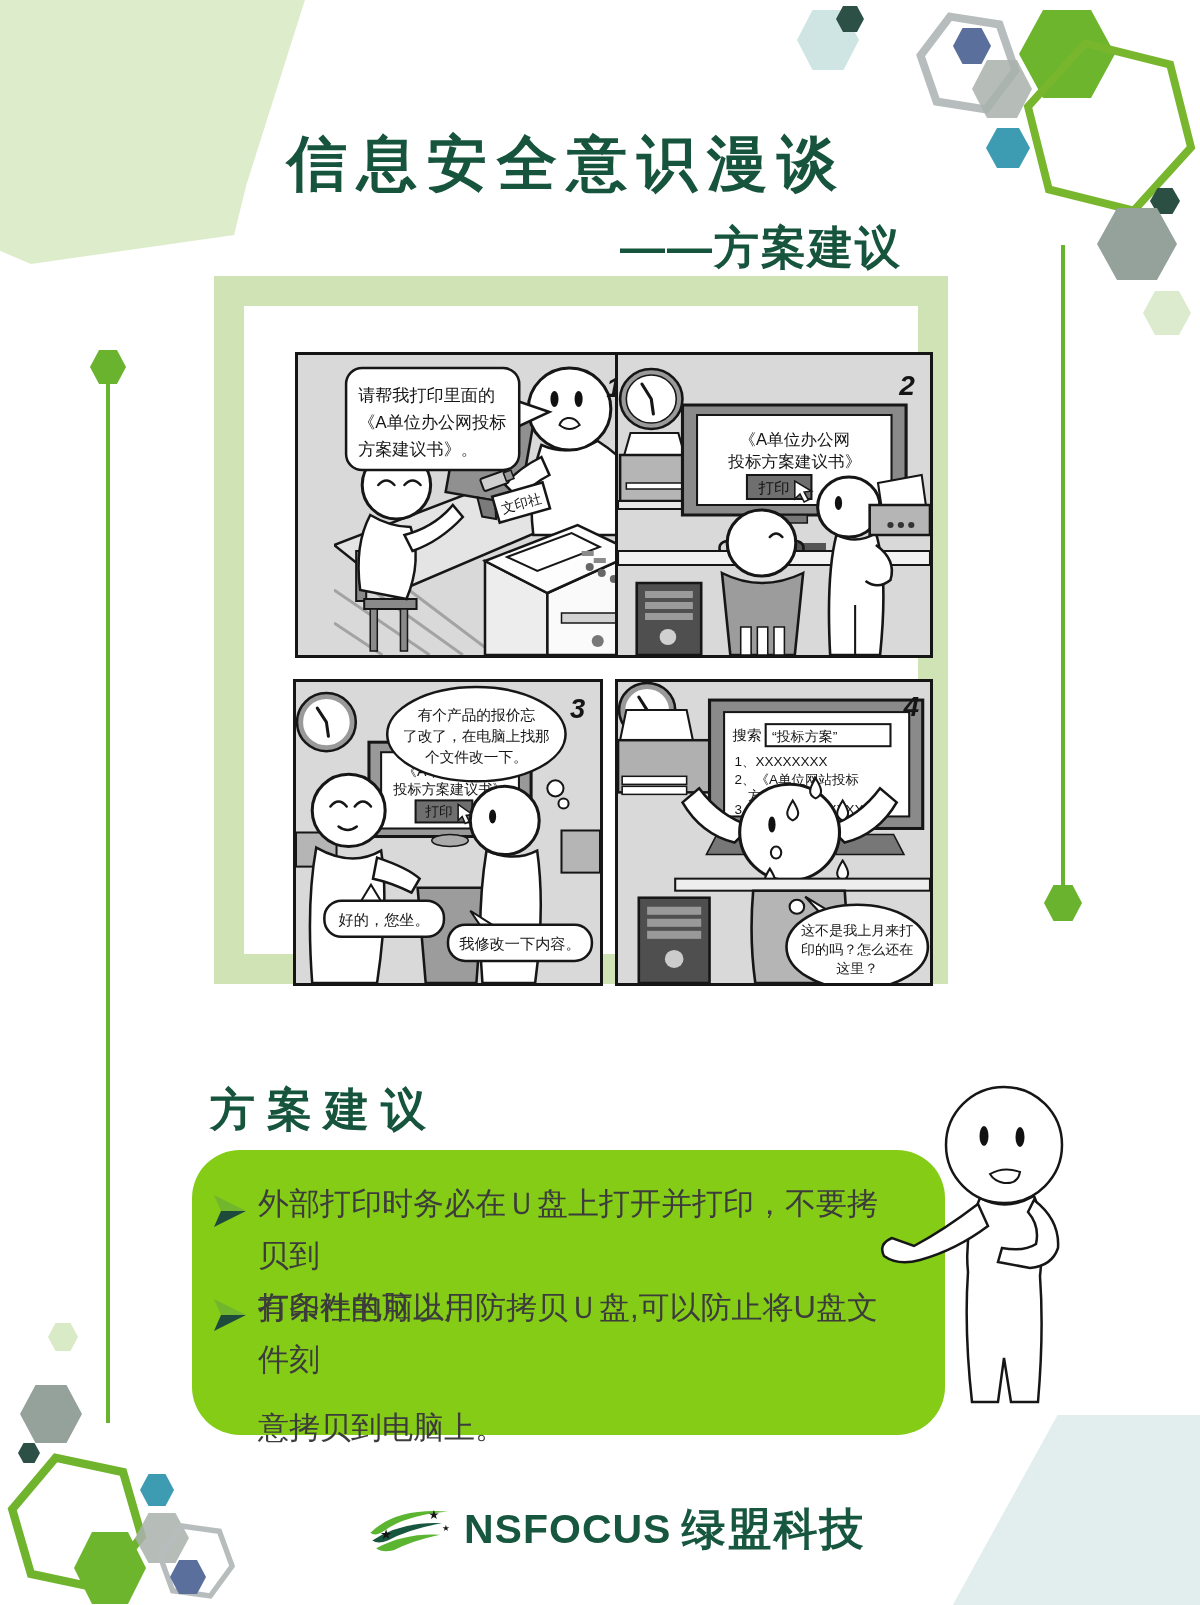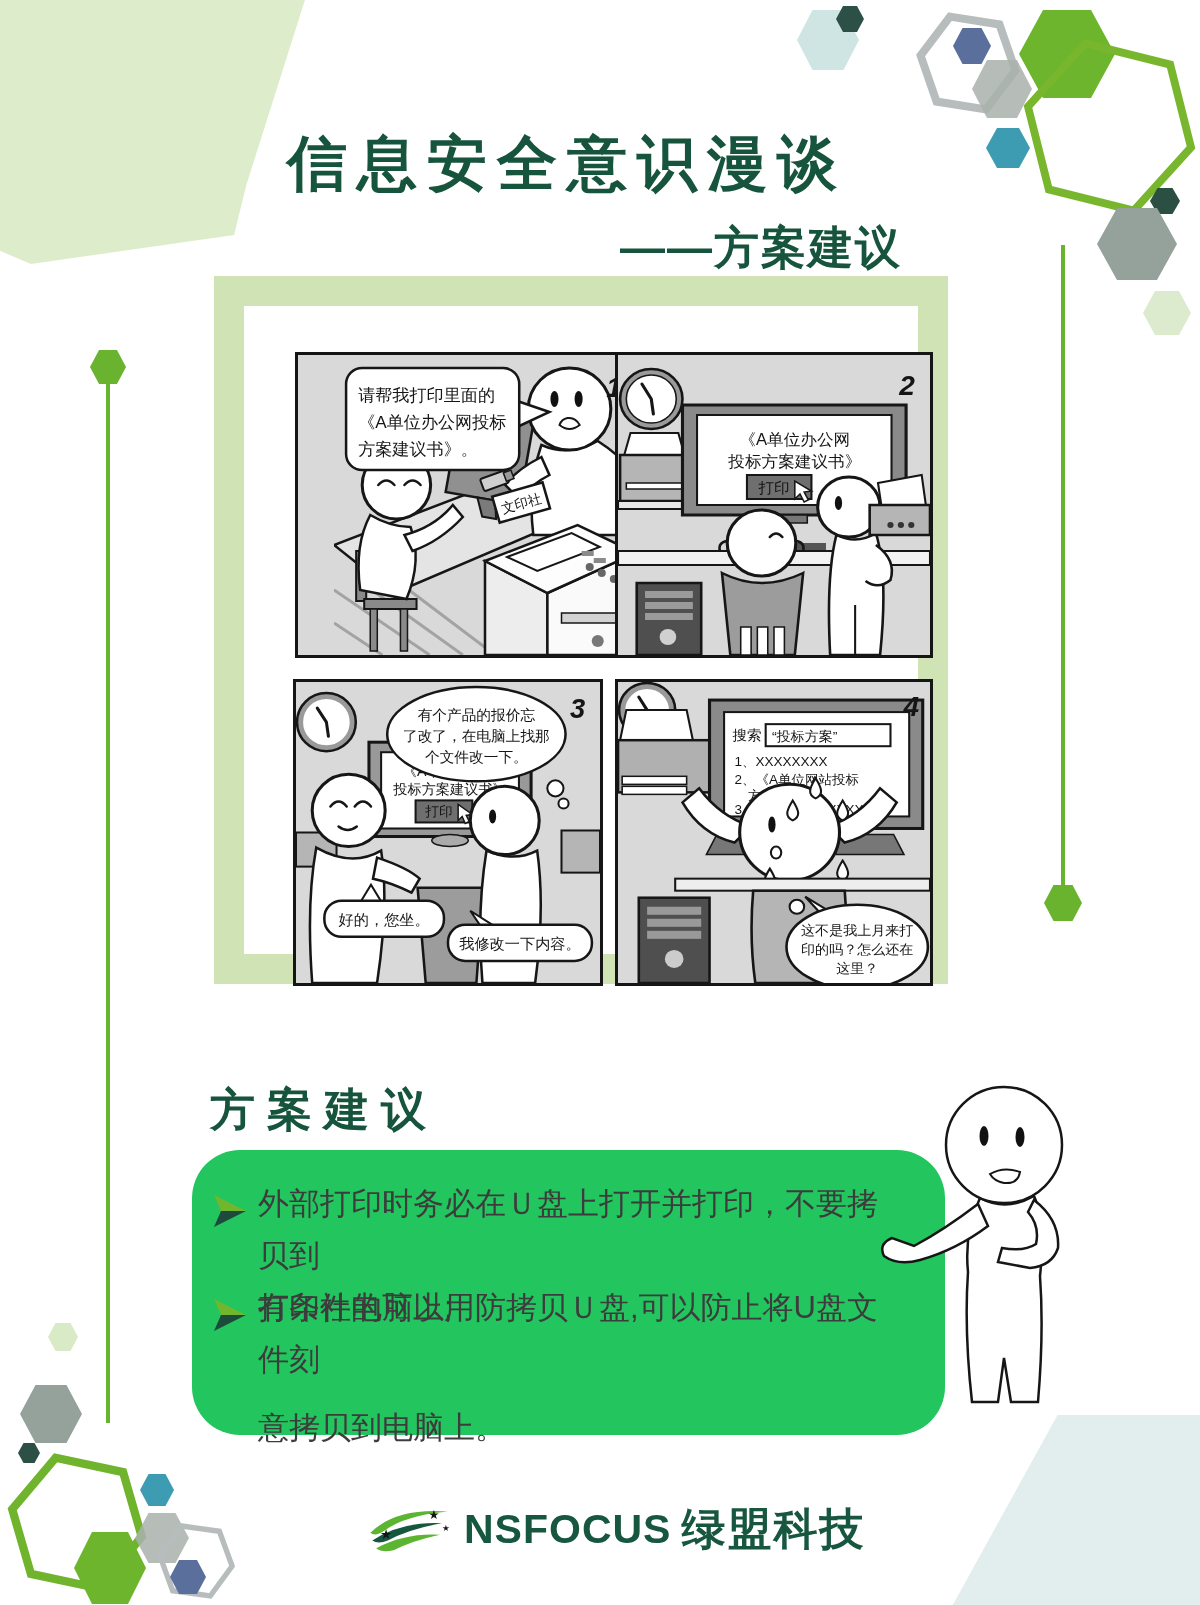--- a/index.html
+++ b/index.html
@@ -25,21 +25,21 @@
   .p1{left:51px;top:46px;width:302px;height:300px;padding-left:36px;}
   .p2{left:371px;top:46px;width:312px;height:300px;}
   .p3{left:49px;top:373px;width:304px;height:301px;}
   .p4{left:371px;top:373px;width:312px;height:301px;}
   text{font-family:"Liberation Sans","DejaVu Sans",sans-serif;fill:#151515;}
   .pnum{font-size:27px;font-weight:900;font-style:italic;}
   
   .advice-heading{position:absolute;left:210px;top:1080px;font-size:45px;font-weight:900;
                   color:#16543d;letter-spacing:12px;z-index:2;}
   .advice-box{position:absolute;left:192px;top:1150px;width:753px;height:285px;
-              background:#22c55e;border-radius:48px;z-index:1;}
+              background:#84cc16;border-radius:48px;z-index:1;}
   .advice-item{position:absolute;left:66px;width:620px;font-size:31px;line-height:52px;
                color:#3c3c3c;}
   .advice-arrow{position:absolute;left:20px;width:36px;height:34px;}
   .character{position:absolute;left:848px;top:1062px;width:240px;height:350px;z-index:2;}
   
   .logo{position:absolute;left:366px;top:1498px;height:62px;display:flex;align-items:center;
         gap:10px;z-index:2;}
   .logo-en{font-size:41px;font-weight:900;color:#17563f;letter-spacing:1px;}
   .logo-cn{font-size:44px;font-weight:700;color:#17563f;letter-spacing:2px;}
 </style>

